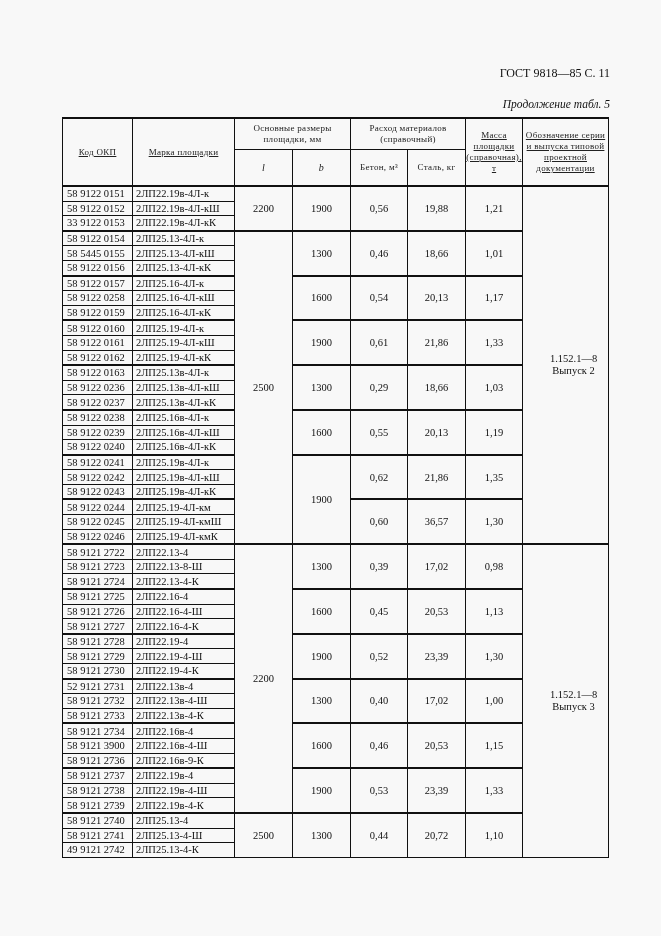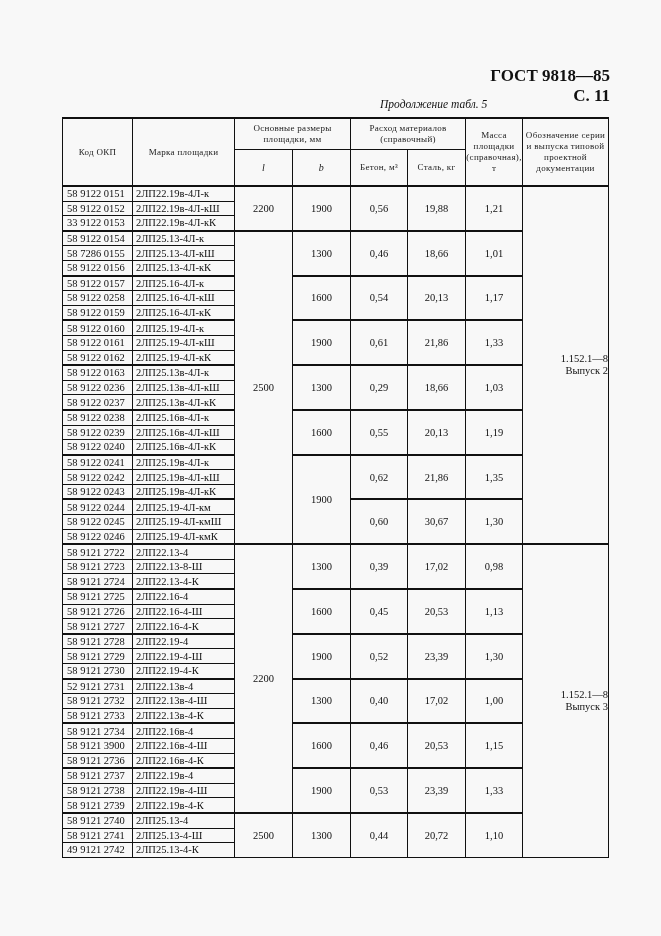--- a/index.html
+++ b/index.html
@@ -3,50 +3,50 @@
 <meta charset="utf-8">
 <style>
   html, body { margin: 0; padding: 0; }
   body {
     width: 661px; height: 936px; background: #f8f8f8;
     font-family: "Liberation Serif", "DejaVu Serif", serif;
     color: #111; position: relative; overflow: hidden;
   }
   .page-header {
     position: absolute; left: 470px; top: 66px; width: 140px;
-    text-align: right; font-weight: bold; font-size: 17px;
+    text-align: right; font-weight: normal; font-size: 12px;
   }
   .continuation {
     position: absolute; left: 380px; top: 98px; width: 230px;
-    text-align: left; font-style: italic; font-size: 11.5px;
+    text-align: right; font-style: italic; font-size: 11.5px;
   }
   table.spec {
     position: absolute; left: 62px; top: 117px;
     border-collapse: collapse; table-layout: fixed;
     width: 546px;
   }
   table.spec th, table.spec td {
     border: 1px solid #111; padding: 0; vertical-align: middle;
     overflow: hidden; white-space: nowrap;
   }
   table.spec thead th {
     font-weight: normal; font-size: 9px; letter-spacing: 0.3px;
     text-align: center; line-height: 11px; white-space: normal;
     color: #222;
   }
   table.spec thead tr.h1 th { height: 30px; }
   table.spec thead tr.h2 th { height: 35px; }
-  table.spec thead th.tall { height: 66px; }
+  table.spec thead th.tall { height: 66px; text-decoration: underline; }
   table.spec thead { border-top: 2px solid #111; border-bottom: 2px solid #111; }
   table.spec thead th.italic { font-style: italic; font-size: 10px; }
   table.spec tbody td { height: 13.6px; font-size: 10.5px; line-height: 13px; }
   td.code { padding-left: 4px !important; }
   td.mark { padding-left: 3px !important; }
   td.num { text-align: center; }
-  td.series { text-align: right; padding-left: 16px !important; white-space: normal !important; line-height: 12px !important; margin-top: 8px; }
+  td.series { text-align: center; padding-left: 16px !important; white-space: normal !important; line-height: 12px !important; margin-top: 8px; }
   tr.gb td { border-top: 2px solid #111; }
 </style>
 </head>
 <body>
 
 <div class="page-header">ГОСТ 9818—85 С. 11</div>
 <div class="continuation">Продолжение табл. 5</div>
 
 <table class="spec">
   <colgroup>
@@ -102,21 +102,21 @@
     <tr class="gb">
       <td class="code">58 9122 0154</td>
       <td class="mark">2ЛП25.13-4Л-к</td>
       <td class="num" rowspan="21">2500</td>
       <td class="num" rowspan="3">1300</td>
       <td class="num" rowspan="3">0,46</td>
       <td class="num" rowspan="3">18,66</td>
       <td class="num" rowspan="3">1,01</td>
     </tr>
     <tr>
-        <td class="code">58 7286 0155</td>
+        <td class="code">58 5445 0155</td>
         <td class="mark">2ЛП25.13-4Л-кШ</td>
       </tr>
     <tr>
         <td class="code">58 9122 0156</td>
         <td class="mark">2ЛП25.13-4Л-кК</td>
       </tr>
 
     <tr class="gb">
       <td class="code">58 9122 0157</td>
       <td class="mark">2ЛП25.16-4Л-к</td>
@@ -199,21 +199,21 @@
       </tr>
     <tr>
         <td class="code">58 9122 0243</td>
         <td class="mark">2ЛП25.19в-4Л-кК</td>
       </tr>
 
     <tr class="gb">
       <td class="code">58 9122 0244</td>
       <td class="mark">2ЛП25.19-4Л-км</td>
       <td class="num" rowspan="3">0,60</td>
-      <td class="num" rowspan="3">30,67</td>
+      <td class="num" rowspan="3">36,57</td>
       <td class="num" rowspan="3">1,30</td>
     </tr>
     <tr>
         <td class="code">58 9122 0245</td>
         <td class="mark">2ЛП25.19-4Л-кмШ</td>
       </tr>
     <tr>
         <td class="code">58 9122 0246</td>
         <td class="mark">2ЛП25.19-4Л-кмК</td>
       </tr>
@@ -298,21 +298,21 @@
       <td class="num" rowspan="3">0,46</td>
       <td class="num" rowspan="3">20,53</td>
       <td class="num" rowspan="3">1,15</td>
     </tr>
     <tr>
         <td class="code">58 9121 3900</td>
         <td class="mark">2ЛП22.16в-4-Ш</td>
       </tr>
     <tr>
         <td class="code">58 9121 2736</td>
-        <td class="mark">2ЛП22.16в-4-К</td>
+        <td class="mark">2ЛП22.16в-9-К</td>
       </tr>
 
     <tr class="gb">
       <td class="code">58 9121 2737</td>
       <td class="mark">2ЛП22.19в-4</td>
       <td class="num" rowspan="3">1900</td>
       <td class="num" rowspan="3">0,53</td>
       <td class="num" rowspan="3">23,39</td>
       <td class="num" rowspan="3">1,33</td>
     </tr>

